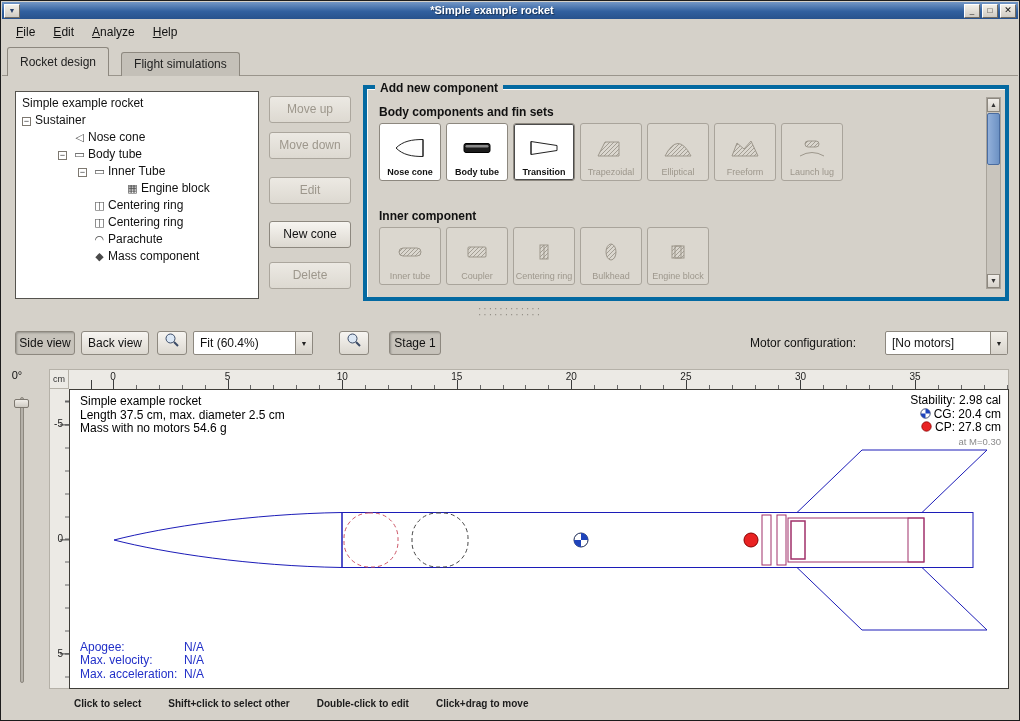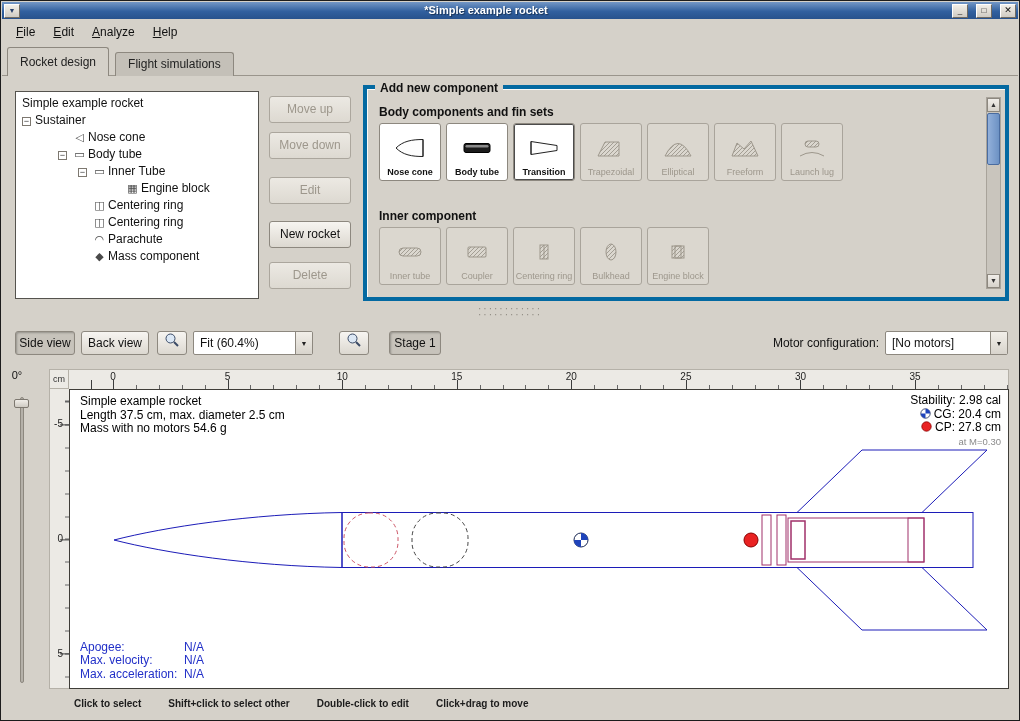--- a/index.html
+++ b/index.html
@@ -2,36 +2,36 @@
 <html><head>
 <meta charset="utf-8">
 <style>
   *{box-sizing:border-box;margin:0;padding:0}
   html,body{width:1020px;height:721px;overflow:hidden}
   body{font-family:"Liberation Sans","DejaVu Sans",sans-serif;background:#888}
   .screen{position:relative;width:1020px;height:721px;background:#d5d1c9;border:1px solid #1c1c1c}
 
   
   .titlebar{position:absolute;left:1px;top:1px;right:1px;height:17px;
-    background:linear-gradient(#7397c6,#31609f 55%,#27528d);display:flex;align-items:center;padding:0 2px;gap:8px}
+    background:linear-gradient(#7397c6,#31609f 55%,#27528d);display:flex;align-items:center;padding:0 2px;gap:2px}
   .title-text{flex:1;text-align:center;color:#fff;font-weight:bold;font-size:11px;line-height:15px;
     text-shadow:1px 1px 1px rgba(0,0,0,.45)}
   .tb-btn{width:16px;height:14px;flex:0 0 auto;background:linear-gradient(#f2efe9,#cfcbc3);
     border:1px solid;border-color:#fff #6f6a62 #6f6a62 #fff;font-size:8px;line-height:11px;text-align:center;color:#111}
   .tb-btn.close{font-size:9px}
   .tb-btn.menu{color:#27406b;font-size:7px}
 
   
   .menubar{position:absolute;left:1px;top:18px;right:1px;height:26px;display:flex;align-items:center;padding-left:5px}
   .menu-item{display:inline-block;padding:4px 9px;font-size:12px;color:#111}
   .menu-item::first-letter{text-decoration:underline}
 
   
   .tabline{position:absolute;left:1px;right:1px;top:74px;height:1px;background:#9a958c}
-  .tabs{position:absolute;left:6px;top:46px;height:29px;display:flex;align-items:flex-end;gap:6px;z-index:3}
+  .tabs{position:absolute;left:6px;top:46px;height:29px;display:flex;align-items:flex-end;gap:12px;z-index:3}
   .tab{border:1px solid #8d887f;border-bottom:none;background:#c4c0b8;padding:4px 12px 5px;font-size:12px;
     border-radius:3px 3px 0 0;height:24px;color:#222}
   .tab.active{background:#d5d1c9;height:29px;padding-top:7px;box-shadow:0 2px 0 #d5d1c9}
 
   
   .tree{position:absolute;left:14px;top:90px;width:244px;height:208px;background:#fff;border:1px solid #55534e;
     padding-top:3px;overflow:hidden}
   .trow{height:17px;line-height:17px;font-size:12px;white-space:nowrap;color:#111}
   .handle{display:inline-block;width:9px;height:9px;border:1px solid #7d7870;background:#fff;font-size:9px;
     line-height:7px;text-align:center;vertical-align:0;margin-right:4px;color:#333}
@@ -76,21 +76,21 @@
   
   .toolbar-item{position:absolute;top:330px;height:24px}
   .tbtn{border:1px solid #8d887f;border-radius:3px;background:linear-gradient(#f7f5f1,#dcd8d0);
     font-size:12px;color:#111;text-align:center;line-height:22px}
   .tbtn.pressed{background:#c7c3bb;box-shadow:inset 1px 1px 2px rgba(0,0,0,.25)}
   .icon-btn{display:flex;align-items:center;justify-content:center}
   .combo{background:#fff;border:1px solid #8d887f;border-radius:2px;font-size:12px;display:flex;align-items:center;overflow:hidden}
   .combo .cval{flex:1;padding:0 6px;white-space:nowrap;color:#111}
   .combo .carrow{width:17px;align-self:stretch;border-left:1px solid #8d887f;
     background:linear-gradient(#f2efe9,#d8d4cc);display:flex;align-items:center;justify-content:center;font-size:7px;color:#222}
-  .motor-label{position:absolute;top:335px;left:726px;width:152px;text-align:right;font-size:12px;color:#111}
+  .motor-label{position:absolute;top:335px;left:726px;width:152px;text-align:center;font-size:12px;color:#111}
 
   
   .rot-label{position:absolute;left:2px;top:368px;width:28px;text-align:center;font-size:11px;color:#111}
   .slider{position:absolute;left:13px;top:392px;width:16px;height:294px}
   .slider .track{position:absolute;left:6px;top:4px;bottom:4px;width:4px;background:#b5b1a9;
     border:1px solid #8d887f;border-radius:2px}
   .slider .shandle{position:absolute;left:0;top:6px;width:15px;height:9px;
     background:linear-gradient(#f0ede8,#cfcbc3);border:1px solid #7d7870;border-radius:2px}
 
   .corner{position:absolute;left:48px;top:368px;width:20px;height:20px;background:#eceae5;border:1px solid #b5b1a8;
@@ -185,21 +185,21 @@
       <span class="tspacer"></span><span class="ticon">◠</span><span>Parachute</span>
     </div>
     <div class="trow" style="padding-left:62px">
       <span class="tspacer"></span><span class="ticon">◆</span><span>Mass component</span>
     </div>
   </div>
 
   <div class="btn disabled" style="top:95px">Move up</div>
   <div class="btn disabled" style="top:131px">Move down</div>
   <div class="btn disabled" style="top:176px">Edit</div>
-  <div class="btn" style="top:220px">New rocket</div>
+  <div class="btn" style="top:220px">New cone</div>
   <div class="btn disabled" style="top:261px">Delete</div>
 
   <div class="group">
     <div class="group-title">Add new component</div>
 
     <div class="section-label" style="left:12px;top:16px">Body components and fin sets</div>
     <div class="cbtn-row" style="left:12px;top:34px">
       <div class="cbtn enabled">
         <span class="cicon">
             <svg width="32" height="22" viewBox="0 0 32 22">

